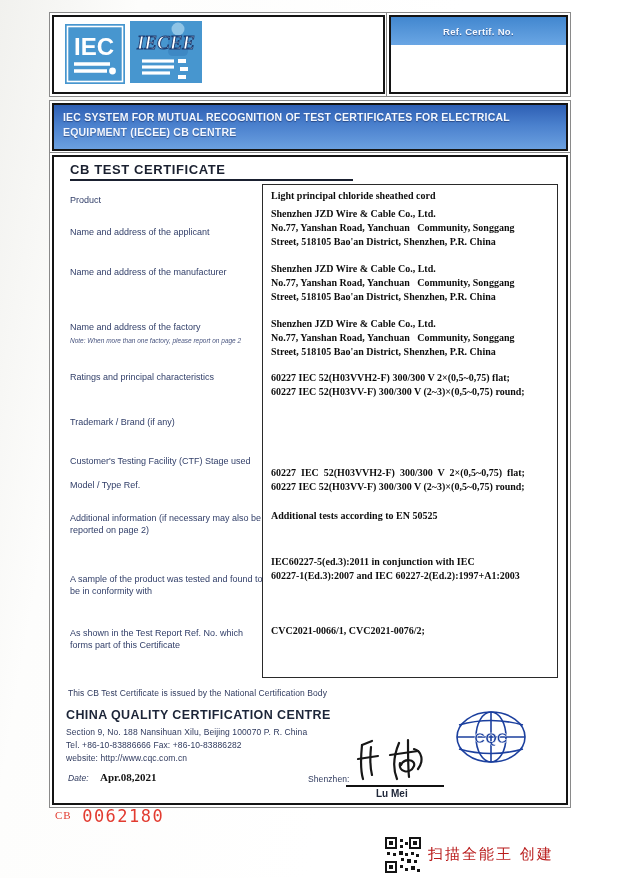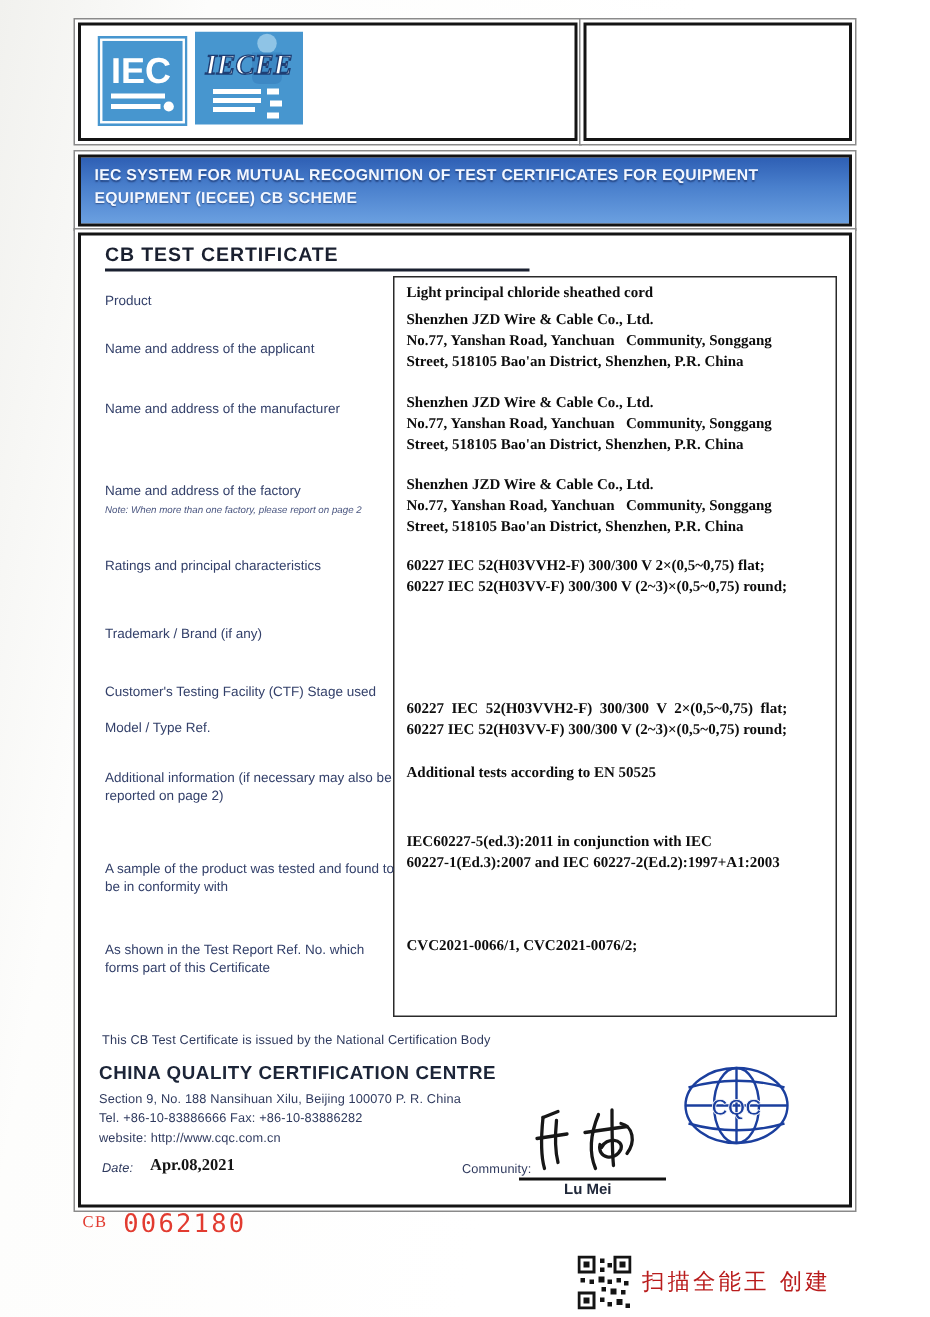--- a/index.html
+++ b/index.html
@@ -60,24 +60,27 @@
     <line x1="12" y1="46" x2="44" y2="46" stroke="#ffffff" stroke-width="3.2"></line>
     <line x1="12" y1="52" x2="40" y2="52" stroke="#ffffff" stroke-width="3.2"></line>
     <rect x="48" y="38" width="8" height="4" fill="#ffffff"></rect>
     <rect x="50" y="46" width="8" height="4" fill="#ffffff"></rect>
     <rect x="48" y="54" width="8" height="4" fill="#ffffff"></rect>
     <text x="36" y="28" text-anchor="middle" font-family="Liberation Serif,serif" font-size="19" font-weight="bold" font-style="italic" fill="#ffffff" stroke="#1d3e74" stroke-width="0.9">IECEE</text>
   </svg>
 </div>
 
 <div class="box" style="left:389px;top:15px;width:175px;height:75px;">
+  <div style="position:absolute;left:0;top:0;right:0;height:28px;background:linear-gradient(180deg,#4287cf,#6aa6e4);display:flex;align-items:center;justify-content:center;">
+    <span style="font-size:9.5px;font-weight:bold;color:#f4f8ff;text-shadow:0 1px 1px rgba(20,40,90,.6);letter-spacing:.3px;">Ref. Certif. No.</span>
+  </div>
 </div>
 
 <div class="box" style="left:52px;top:103px;width:512px;height:44px;background:linear-gradient(180deg,#2e5fb4 0%,#4a80cd 45%,#6ba0e0 100%);">
-  <div class="banner-text" style="position:absolute;left:9px;top:5px;width:494px;">IEC SYSTEM FOR MUTUAL RECOGNITION OF TEST CERTIFICATES FOR EQUIPMENT EQUIPMENT (IECEE) CB SCHEME</div>
+  <div class="banner-text" style="position:absolute;left:9px;top:5px;width:494px;">IEC SYSTEM FOR MUTUAL RECOGNITION OF TEST CERTIFICATES FOR ELECTRICAL EQUIPMENT (IECEE) CB CENTRE</div>
 </div>
 
 <div class="box" style="left:52px;top:155px;width:512px;height:646px;"></div>
 
 <div style="position:absolute;left:70px;top:162px;font-size:13px;font-weight:bold;color:#1a2030;letter-spacing:.6px;">CB TEST CERTIFICATE</div>
 <div style="position:absolute;left:70px;top:179px;width:283px;height:2px;background:#1a2030;"></div>
 
 <div style="position:absolute;left:262px;top:184px;width:294px;height:492px;border:1px solid #2a2a2a;background:#fff;"></div>
 
 <div class="label" style="top:194px;">Product</div>
@@ -114,21 +117,21 @@
 
 <div class="footer-small" style="top:688px;left:68px;text-align:center;">This CB Test Certificate is issued by the National Certification Body</div>
 <div style="position:absolute;left:66px;top:708px;font-size:12.5px;font-weight:bold;color:#1c2538;letter-spacing:.4px;">CHINA QUALITY CERTIFICATION CENTRE</div>
 <div class="footer-small" style="top:727px;">Section 9, No. 188 Nansihuan Xilu, Beijing 100070 P. R. China</div>
 <div class="footer-small" style="top:740px;">Tel. +86-10-83886666      Fax: +86-10-83886282</div>
 <div class="footer-small" style="top:753px;">website: http://www.cqc.com.cn</div>
 
 <div class="footer-small" style="top:773px;left:68px;font-style:italic;">Date:</div>
 <div style="position:absolute;left:100px;top:771px;font-family:'Liberation Serif',serif;font-weight:bold;font-size:11px;color:#141414;">Apr.08,2021</div>
 
-<div class="footer-small" style="top:774px;left:308px;">Community:</div>
+<div class="footer-small" style="top:774px;left:308px;">Shenzhen:</div>
 
 <svg style="position:absolute;left:352px;top:735px;" width="92" height="48" viewBox="0 0 92 48">
   <g fill="none" stroke="#171717" stroke-width="2.2" stroke-linecap="round">
     <path d="M10,10 C9,20 8,34 11,44"></path>
     <path d="M10,10 L20,6"></path>
     <path d="M6,24 L26,21"></path>
     <path d="M19,12 C18,22 18,32 20,40"></path>
     <path d="M47,8 C42,20 40,32 45,44"></path>
     <path d="M38,20 L66,16"></path>
     <path d="M56,5 C56,18 56,32 57,42"></path>

